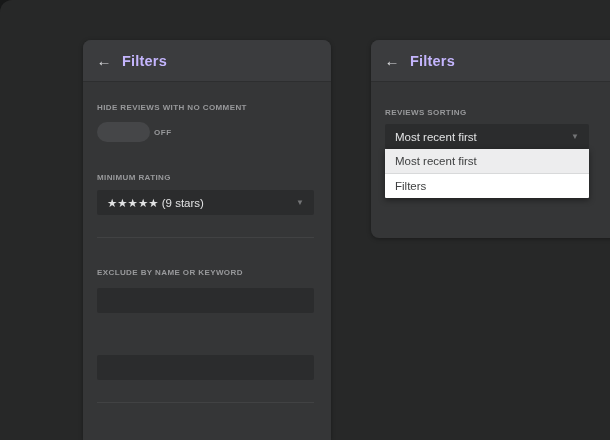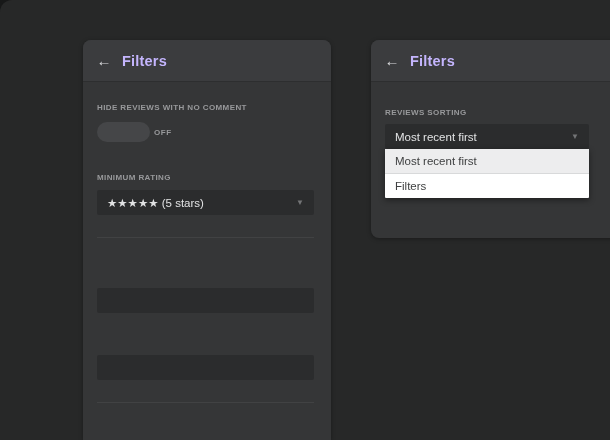--- a/index.html
+++ b/index.html
@@ -101,26 +101,27 @@
     <div class="field-label" style="top:63px;">HIDE REVIEWS WITH NO COMMENT</div>
 
     <div class="toggle" style="top:82px;gap:48px;">
       <span class="toggle-knob"></span>
       <span class="toggle-label">OFF</span>
     </div>
 
     <div class="field-label" style="top:133px;">MINIMUM RATING</div>
 
     <div class="select-box" style="top:150px;">
-      <span class="select-value">★★★★★ (5 stars)</span>
+      <span class="select-value">★★★★★ (9 stars)</span>
       <span class="chevron">▼</span>
     </div>
 
     <div class="divider" style="top:197px;"></div>
 
+    <div class="field-label" style="top:228px;">EXCLUDE BY NAME OR KEYWORD</div>
 
     <input class="text-input" style="top: 248px;" type="text" value="">
 
 
     <input class="text-input" style="top: 315px;" type="text" value="">
 
     <div class="divider" style="top:362px;"></div>
 
   </section>
 

